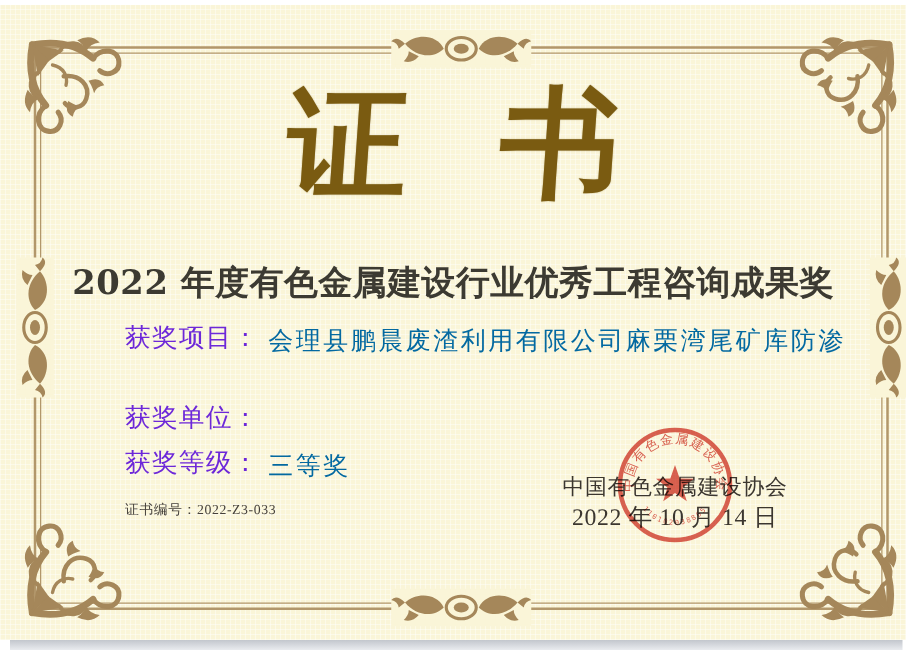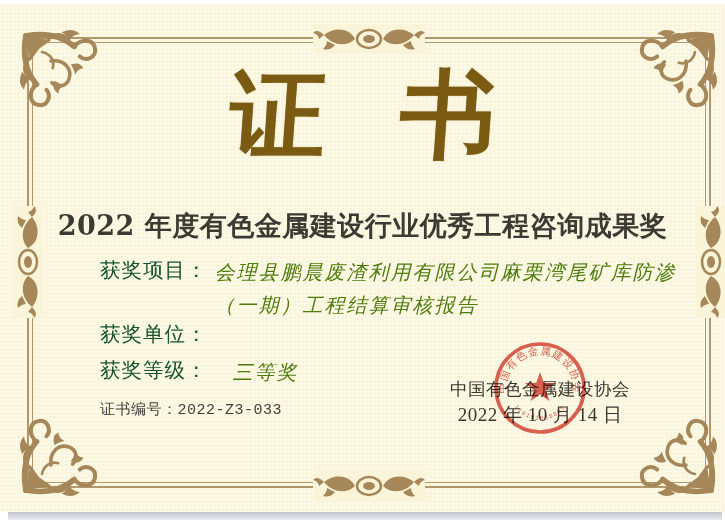--- a/index.html
+++ b/index.html
@@ -42,34 +42,34 @@
     color:#7a5b11;text-shadow:0 0 1px rgba(122,91,17,.6);
   }
   .cert-title span{transform:skewX(-4deg);}
   .heading{
     position:absolute;top:208px;left:0;right:0;z-index:3;
     text-align:center;font-size:27px;font-weight:bold;
     color:#3c3a32;letter-spacing:.5px;
   }
   .field{position:absolute;left:100px;z-index:3;display:flex;align-items:flex-start;}
   .field .label{
-    font-size:20.5px;color:#14532d;white-space:nowrap;letter-spacing:1px;
+    font-size:20.5px;color:#6d28d9;white-space:nowrap;letter-spacing:1px;
     font-family:"Liberation Serif","DejaVu Serif",serif;
   }
   .field .value{
-    font-size:20px;color:#4d7c0f;padding-left:7px;font-style:italic;
+    font-size:20px;color:#0369a1;padding-left:7px;
     letter-spacing:2px;line-height:33px;
   }
   .f-project{top:256px;}
   .f-unit{top:320px;justify-content:flex-end;}
-  .f-grade{top:356px;gap:18px;}
+  .f-grade{top:356px;}
   .cert-no{
     position:absolute;left:100px;top:400px;z-index:3;
-    font-size:15px;color:#45403a;letter-spacing:.5px;
-    font-family:Liberation Mono, monospace;
+    font-size:11px;color:#45403a;letter-spacing:.5px;
+    font-family:Liberation Serif, serif;
   }
   .issuer-block{
     position:absolute;left:425px;top:377px;width:230px;z-index:3;
     text-align:center;color:#3b362f;
     font-family:"Liberation Serif","DejaVu Serif",serif;
   }
   .issuer-block .issuer{font-size:17.5px;line-height:25px;letter-spacing:.5px;}
   .issuer-block .date{font-size:19px;line-height:25px;letter-spacing:.5px;}
   .seal{
     position:absolute;left:492px;top:340px;width:96px;height:96px;z-index:5;
@@ -157,21 +157,20 @@
     <span>证</span>
     <span>书</span>
   </div>
 
   <div class="heading">2022 年度有色金属建设行业优秀工程咨询成果奖</div>
 
   <div class="field f-project">
     <span class="label">获奖项目：</span>
     <div class="value">
       <div>会理县鹏晨废渣利用有限公司麻栗湾尾矿库防渗</div>
-      <div>（一期）工程结算审核报告</div>
     </div>
   </div>
 
   <div class="field f-unit">
     <span class="label">获奖单位：</span>
   </div>
 
   <div class="field f-grade">
     <span class="label">获奖等级：</span>
     <div class="value">三等奖</div>

